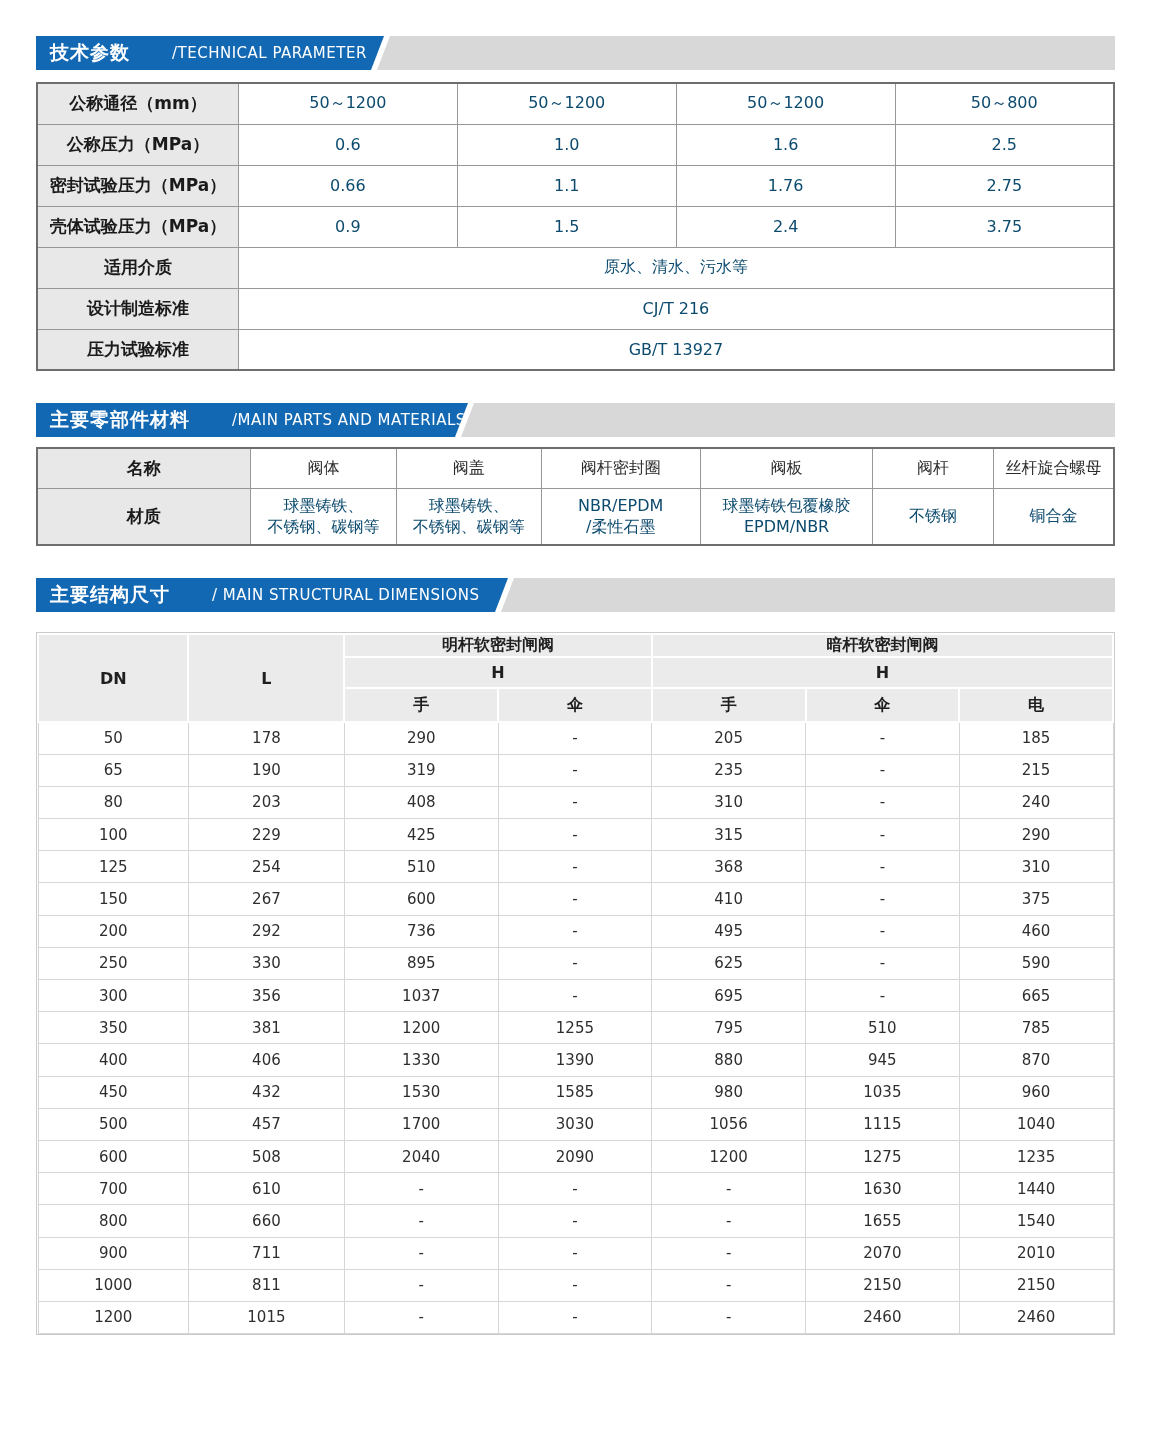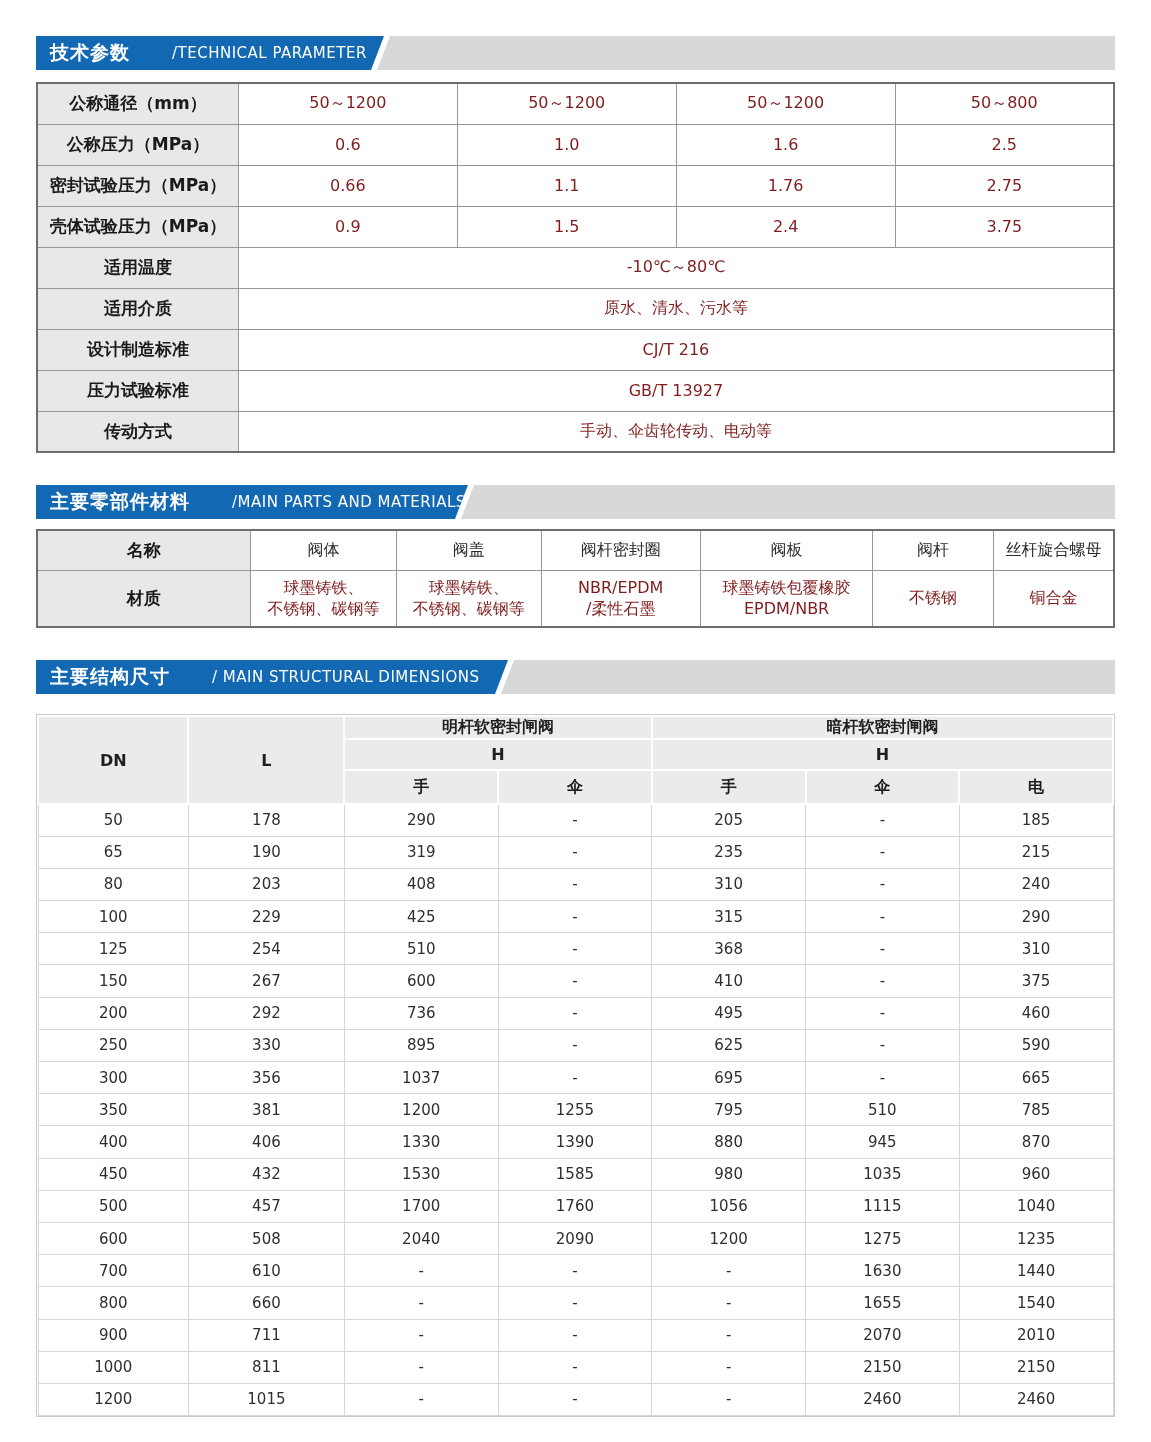--- a/index.html
+++ b/index.html
@@ -32,21 +32,21 @@
   .banner-en { font-size:15px; font-weight:normal; letter-spacing:.5px;margin-left:33px; }
   #banner-technical  { --bw:348px; }
   #banner-materials  { --bw:432px; }
   #banner-dimensions { --bw:472px; }
 
   
   table { border-collapse:collapse; width:100%; table-layout:fixed; }
   .bordered { border:2px solid #6e6e6e; }
   .bordered th, .bordered td { border:1px solid #979797; text-align:center; vertical-align:middle; }
   .label-cell { background:#e8e8e8; font-weight:bold; font-size:17px; color:#1a1a1a; }
-  .value-cell { background:#ffffff; font-size:16px; color:#7f1d1d; }
+  .value-cell { background:#ffffff; font-size:16px; color:#0c4a6e; }
 
   .tech-table { margin-top:12px; }
   .tech-table tr { height:41px; }
 
   .mat-table { margin-top:10px; }
   .mat-table .head-row { height:40px; }
   .mat-table .body-row { height:57px; }
   .mat-table .mat-col-head { background:#fff; font-size:16px; font-weight:normal; color:#2b2b2b;text-align:center; }
   .mat-table .value-cell { white-space:pre-line; line-height:1.35; }
 
@@ -113,38 +113,30 @@
             <td class="value-cell">2.75</td>
           </tr>
           <tr>
             <th class="label-cell">壳体试验压力（MPa）</th>
             <td class="value-cell">0.9</td>
             <td class="value-cell">1.5</td>
             <td class="value-cell">2.4</td>
             <td class="value-cell">3.75</td>
           </tr>
           <tr>
-            <th class="label-cell">适用温度</th>
-            <td class="value-cell" colspan="4">-10℃～80℃</td>
-          </tr>
-          <tr>
             <th class="label-cell">适用介质</th>
             <td class="value-cell" colspan="4">原水、清水、污水等</td>
           </tr>
           <tr>
             <th class="label-cell">设计制造标准</th>
             <td class="value-cell" colspan="4">CJ/T 216</td>
           </tr>
           <tr>
             <th class="label-cell">压力试验标准</th>
             <td class="value-cell" colspan="4">GB/T 13927</td>
-          </tr>
-          <tr>
-            <th class="label-cell">传动方式</th>
-            <td class="value-cell" colspan="4">手动、伞齿轮传动、电动等</td>
           </tr>
         </tbody>
     </table>
   </section>
 
   <div class="gap-32"></div>
 
   <section>
     <div class="banner" id="banner-materials">
       <div class="banner-blue">
@@ -338,21 +330,21 @@
               <td>1530</td>
               <td>1585</td>
               <td>980</td>
               <td>1035</td>
               <td>960</td>
             </tr>
             <tr>
               <td>500</td>
               <td>457</td>
               <td>1700</td>
-              <td>1760</td>
+              <td>3030</td>
               <td>1056</td>
               <td>1115</td>
               <td>1040</td>
             </tr>
             <tr>
               <td>600</td>
               <td>508</td>
               <td>2040</td>
               <td>2090</td>
               <td>1200</td>

